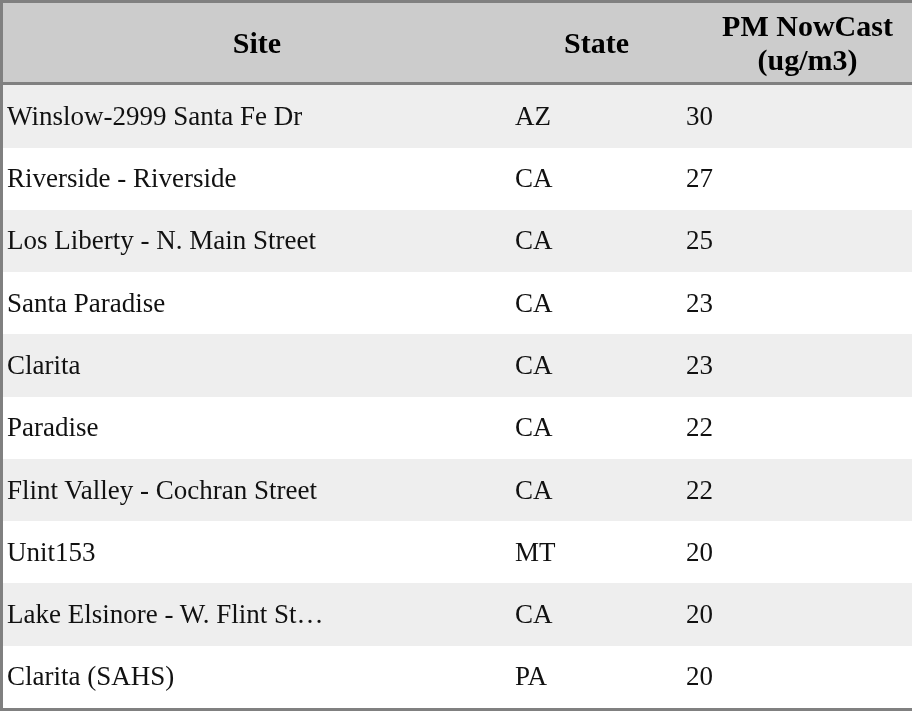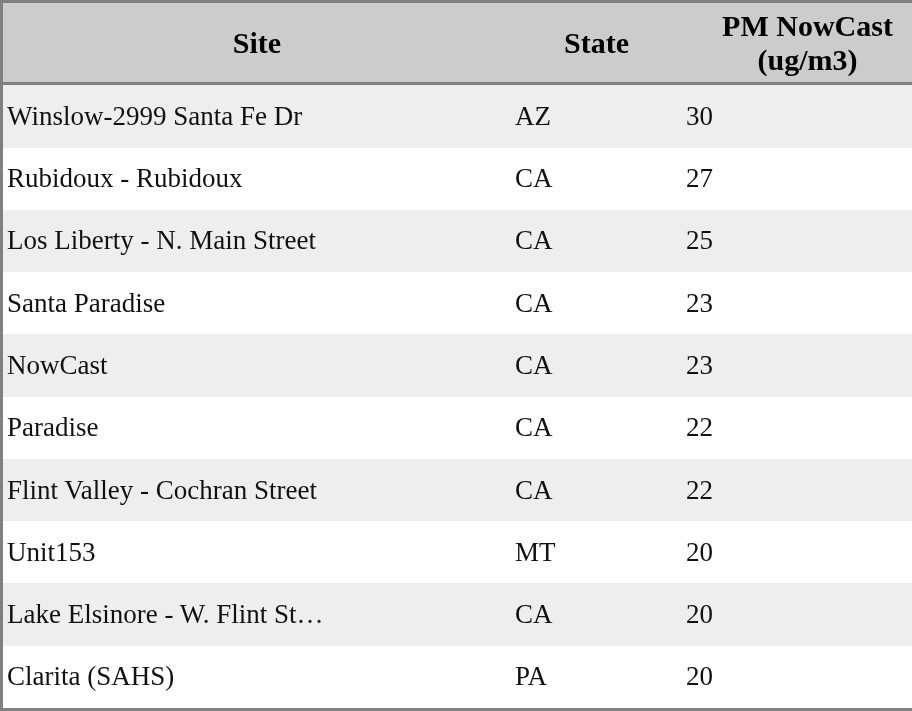--- a/index.html
+++ b/index.html
@@ -70,36 +70,36 @@
         <th class="col-value">PM NowCast (ug/m3)</th>
       </tr>
     </thead>
     <tbody>
       <tr class="odd-row">
         <td>Winslow-2999 Santa Fe Dr</td>
         <td>AZ</td>
         <td>30</td>
       </tr>
       <tr class="even-row">
-        <td>Rubidoux - Rubidoux</td>
+        <td>Riverside - Riverside</td>
         <td>CA</td>
         <td>27</td>
       </tr>
       <tr class="odd-row">
         <td>Los Liberty - N. Main Street</td>
         <td>CA</td>
         <td>25</td>
       </tr>
       <tr class="even-row">
         <td>Santa Paradise</td>
         <td>CA</td>
         <td>23</td>
       </tr>
       <tr class="odd-row">
-        <td>NowCast</td>
+        <td>Clarita</td>
         <td>CA</td>
         <td>23</td>
       </tr>
       <tr class="even-row">
         <td>Paradise</td>
         <td>CA</td>
         <td>22</td>
       </tr>
       <tr class="odd-row">
         <td>Flint Valley - Cochran Street</td>

